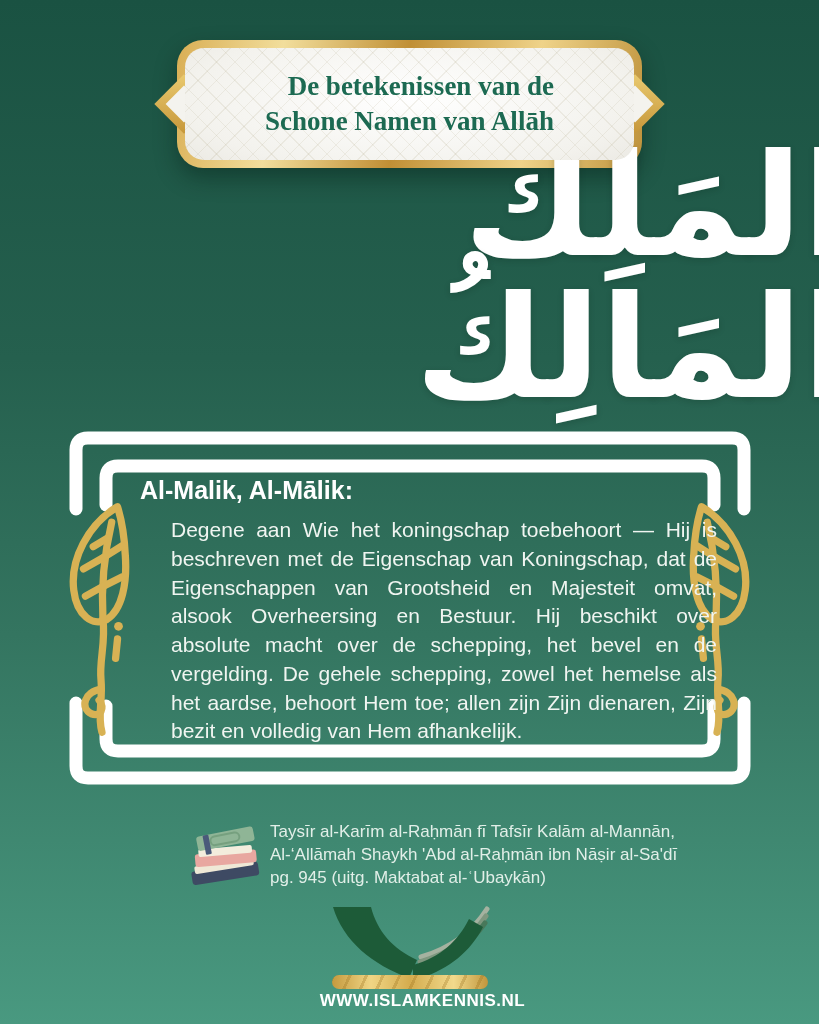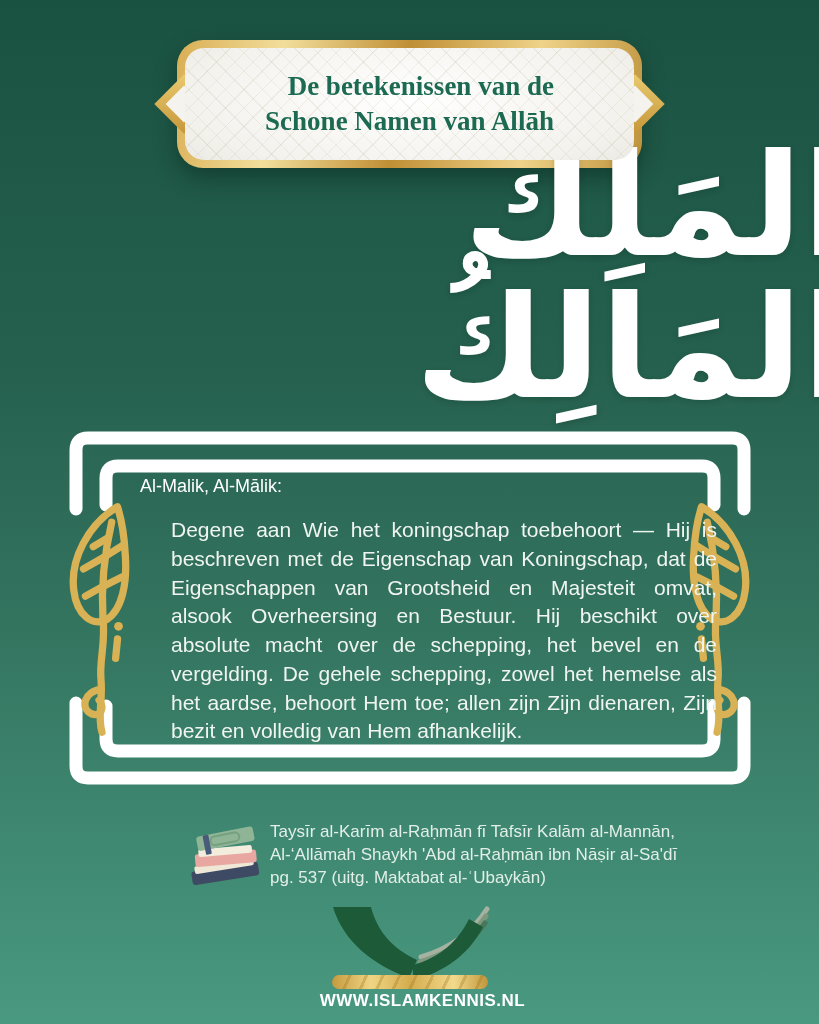--- a/index.html
+++ b/index.html
@@ -45,21 +45,21 @@
     display:flex; align-items:center; justify-content:center;
     direction:rtl; color:#FFFFFF;
     font-family:"DejaVu Sans", sans-serif; font-weight:bold; font-size:142px;
     line-height:1; text-shadow:0 2px 6px rgba(0,30,18,.18);margin-left:32px;
   }
 
   
   .frame-svg { position:absolute; left:60px; top:425px; }
   .card-title {
     position:absolute; left:140px; top:476px; width:545px;
-    color:#FFFFFF; font-weight:normal; font-size:18px;
+    color:#FFFFFF; font-weight:bold; font-size:25px;
   }
   .card-body {
     position:absolute; left:132px; top:516px; width:546px;
     color:#F0F5F1; font-size:21px; line-height:1.37;
     text-align:justify;
     margin-left:39px;
   }
 
   
   .leaf { position:absolute; top:497px; width:88px; height:243px; }
@@ -161,21 +161,21 @@
       </g>
       <g transform="rotate(-11 40 28)">
         <rect x="11" y="20" width="59" height="15" rx="3" fill="#8FB596"></rect>
         <rect x="25" y="23" width="30" height="9" rx="4.5" fill="none" stroke="#76A07F" stroke-width="2"></rect>
         <rect x="18" y="20" width="6" height="20" rx="1" fill="#4A5A7A"></rect>
       </g>
     </svg>
     <div class="citation-text">
       <div>Taysīr al-Karīm al-Raḥmān fī Tafsīr Kalām al-Mannān,</div>
       <div>Al-‘Allāmah Shaykh 'Abd al-Raḥmān ibn Nāṣir al-Sa'dī</div>
-      <div>pg. 537 (uitg. Maktabat al-ʿUbaykān)</div>
+      <div>pg. 945 (uitg. Maktabat al-ʿUbaykān)</div>
     </div>
   </div>
 
   <svg class="logo-svg" width="170" height="75" viewBox="0 0 170 75">
     <g fill="none" stroke-linecap="round">
       <path d="M96 54 C126 45 148 28 162 6" stroke="#A5B2A0" stroke-width="5"></path>
       <path d="M95 59 C125 50 147 34 161 13" stroke="#7E977F" stroke-width="5"></path>
       <path d="M94 64 C124 55 146 40 160 20" stroke="#48785A" stroke-width="5"></path>
     </g>
     <path d="M8 4 L46 4 C52 28 68 46 92 57 L84 75 C48 62 18 38 8 4 Z" fill="#1D5B38"></path>

